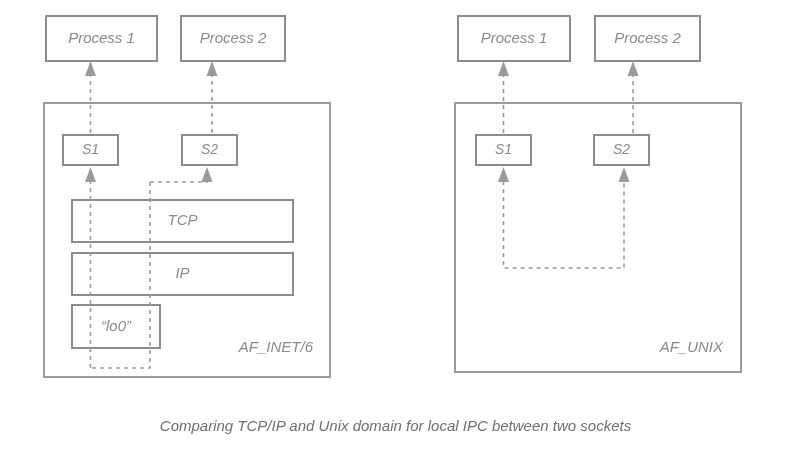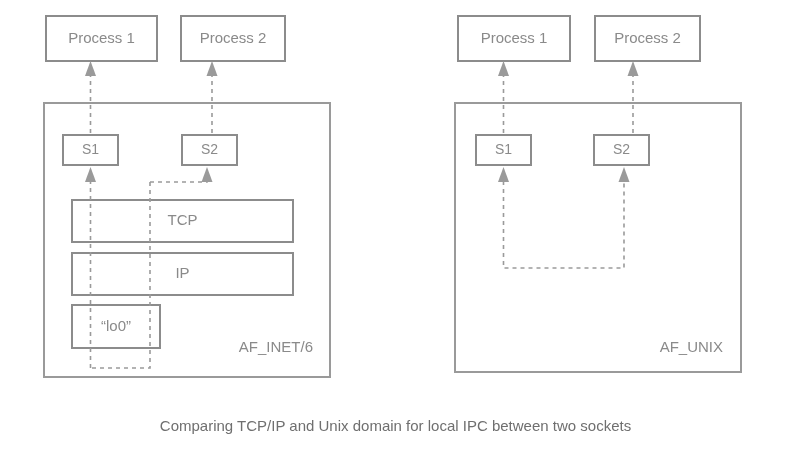--- a/index.html
+++ b/index.html
@@ -10,20 +10,21 @@
   body {
     width: 791px;
     height: 451px;
     font-family: "Liberation Sans", sans-serif;
     overflow: hidden;
   }
   #diagram-root {
     position: relative;
     width: 791px;
     height: 362px;
+    font-style: italic;
   }
   svg#diagram-svg {
     display: block;
     width: 791px;
     height: 451px;
   }
   .box-rect {
     fill: #ffffff;
     stroke: #8c8c8c;
     stroke-width: 2;

